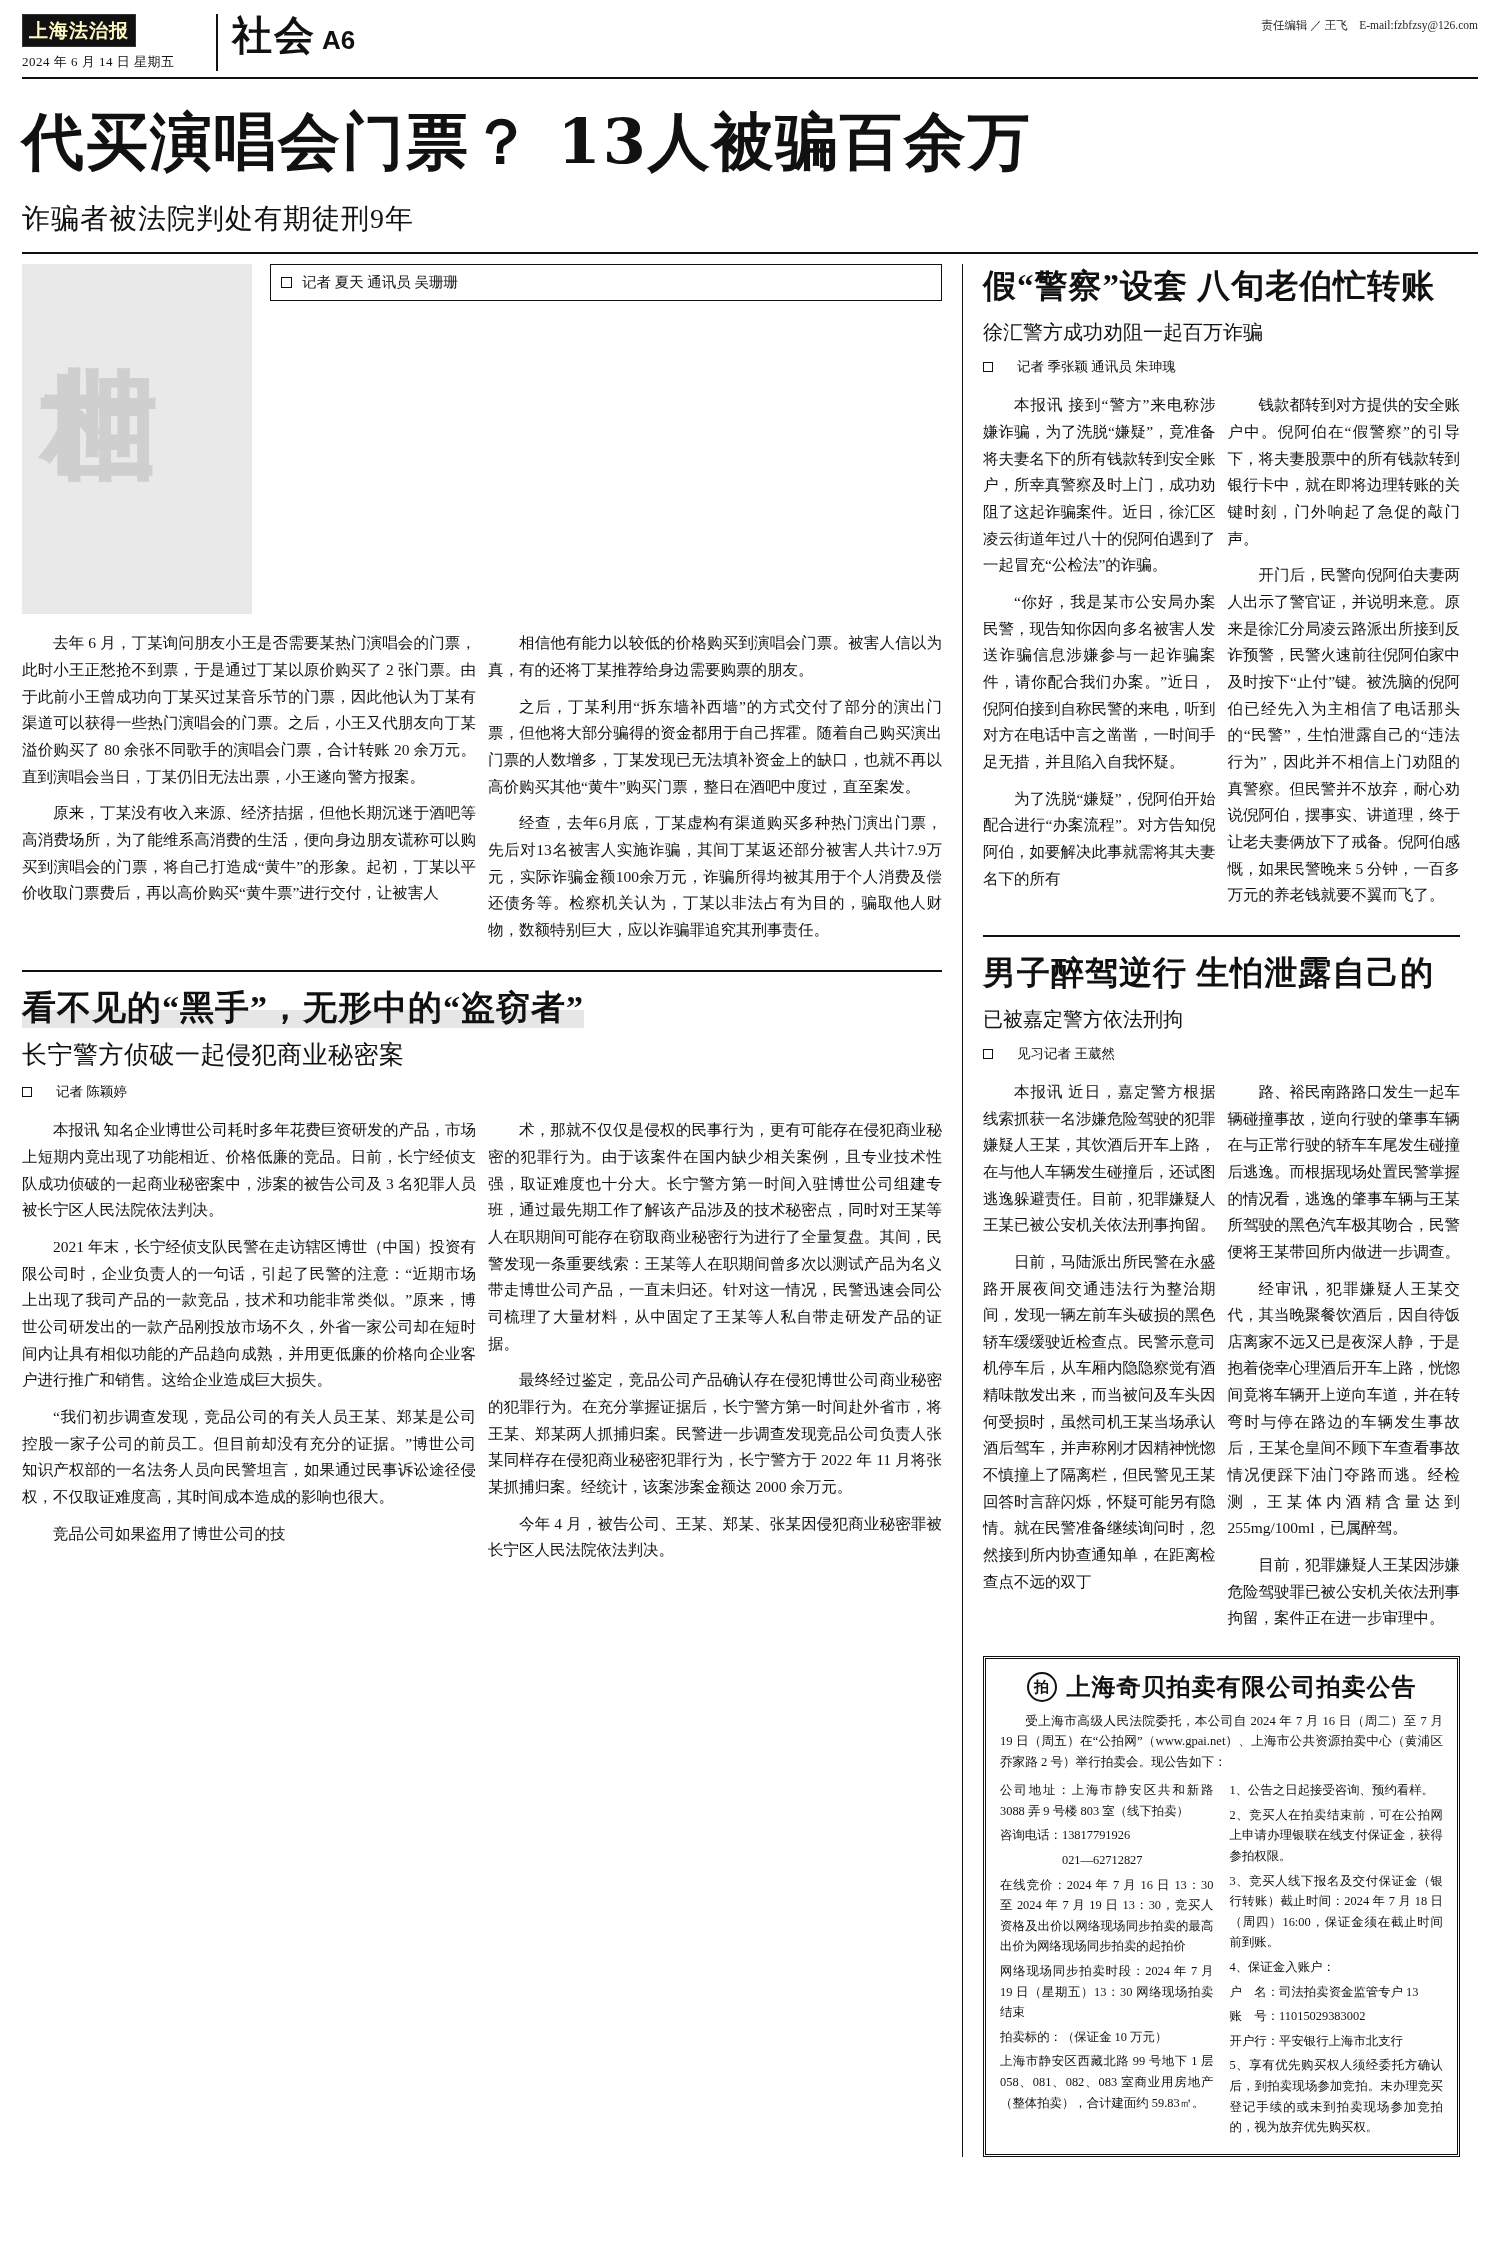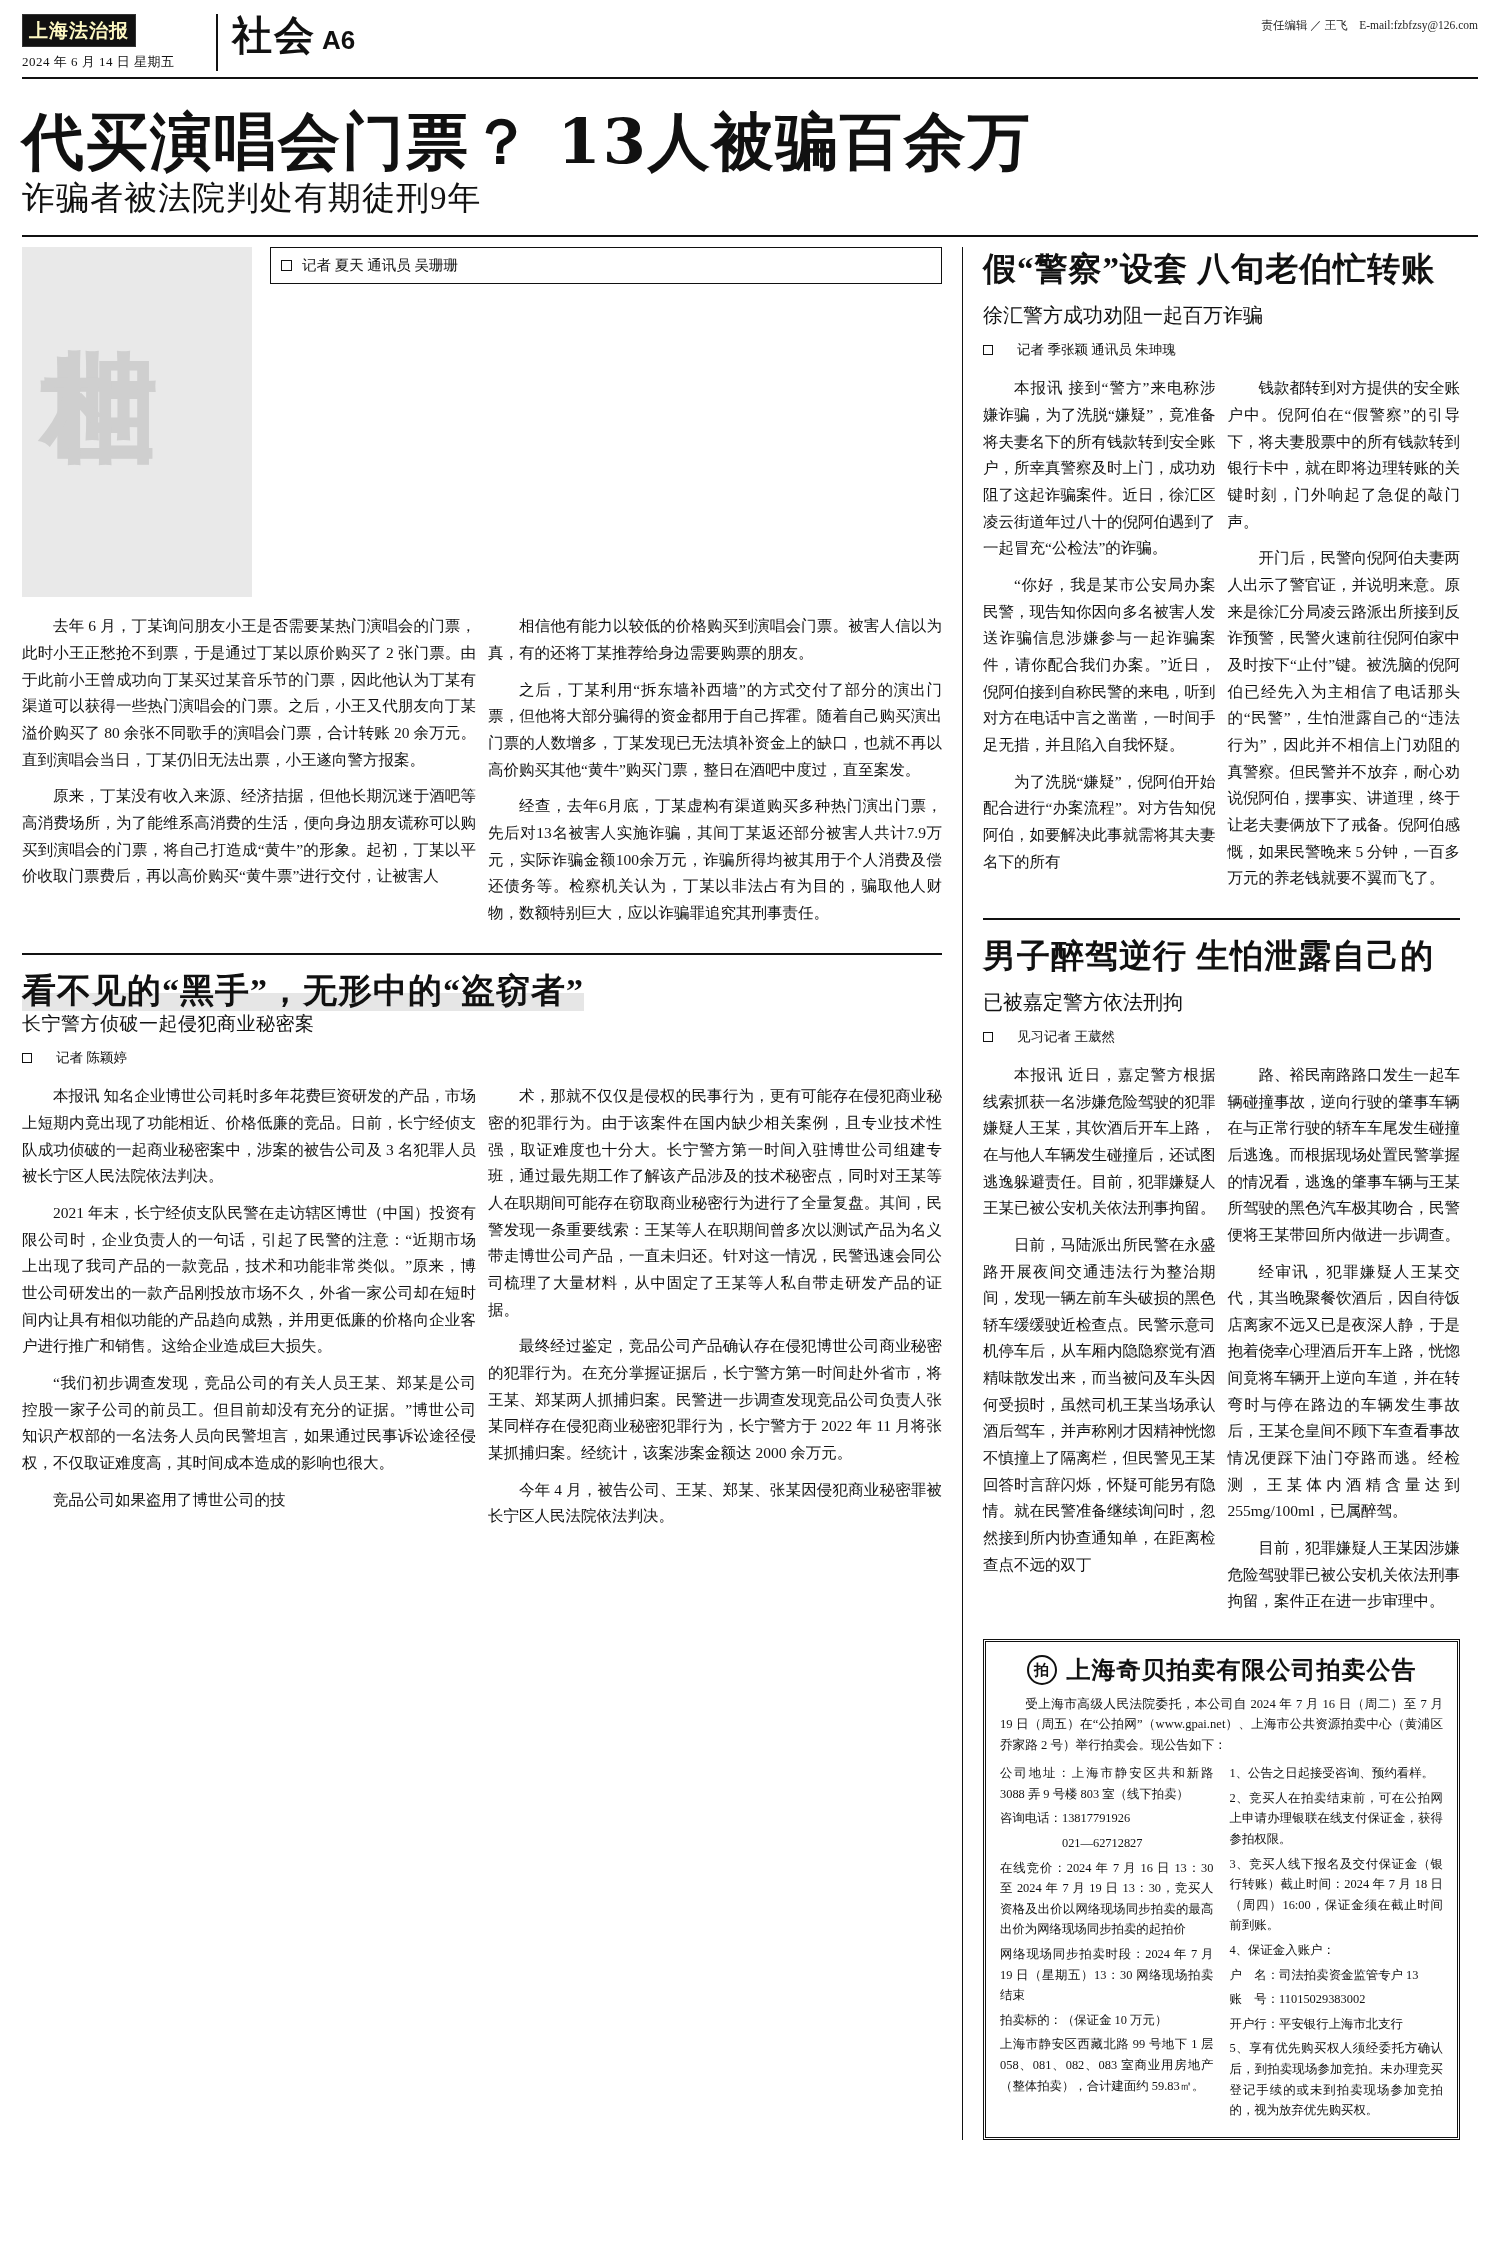--- a/index.html
+++ b/index.html
@@ -26,21 +26,21 @@
   .mh-section { font-size:40px; font-weight:bold; line-height:1; letter-spacing:2px; padding-top:2px; }
   .mh-page { font-size:26px; font-weight:bold; margin-left:6px; font-family:Liberation Sans, sans-serif; }
   .mh-right { margin-left:auto; font-size:11.5px; text-align:left; padding-top:4px; color:#222; }
 
   
   .headline-wrap { padding-top:28px; border-bottom:2px solid #111; padding-bottom:14px; }
   .headline {
     font-family:"DejaVu Serif","Liberation Serif",serif;
     font-size:62px; font-weight:bold; line-height:1.12; letter-spacing:2px;
   }
-  .subhead { font-size:33px; margin-top:0; letter-spacing:1px; }
+  .subhead { font-size:28px; margin-top:24px; letter-spacing:1px; }
 
   
   .body-area { display:flex; margin-top:10px; }
   .col-left { width:940px; padding-right:20px; }
   .col-right { width:498px; padding-left:20px; border-left:1px solid #111; }
 
   
   .lead { display:flex; }
   .lead-art {
     width:230px; height:350px; background:#e9e9e9; position:relative; overflow:hidden; margin-right:18px;
@@ -57,21 +57,21 @@
   }
 
   .two-col { display:flex; gap:12px; margin-top:16px; }
   .two-col .c { flex:1; }
   p.body { font-size:15.5px; line-height:1.72; text-indent:2em; margin:0 0 10px 0; text-align:justify; }
 
   
   .sec-divider { border-top:2px solid #111; margin-top:16px; padding-top:16px; }
   .h2 { font-size:34px; font-weight:bold; letter-spacing:1px; line-height:1.2;
         background:linear-gradient(to bottom,#ffffff 0%,#ffffff 55%,#e6e6e6 55%,#e6e6e6 100%); display:inline-block; }
-  .h2-sub { font-size:19px; letter-spacing:0.5px; }
+  .h2-sub { font-size:25px; margin-top:10px; letter-spacing:0.5px; }
   .byline-sm { font-size:13.5px; margin:12px 0 10px 0; display:flex; gap:24px; align-items:center; }
   .byline-sm .chk { width:10px; height:10px; border:1px solid #111; display:inline-block; }
 
   
   .h2r { font-size:33px; font-weight:bold; letter-spacing:1px; }
   .h2r-sub { font-size:20px; margin-top:10px; }
   .r-divider { border-top:2px solid #111; margin-top:16px; padding-top:14px; }
 
   
   .auction { border:3px double #111; margin-top:14px; padding:12px 14px; }

